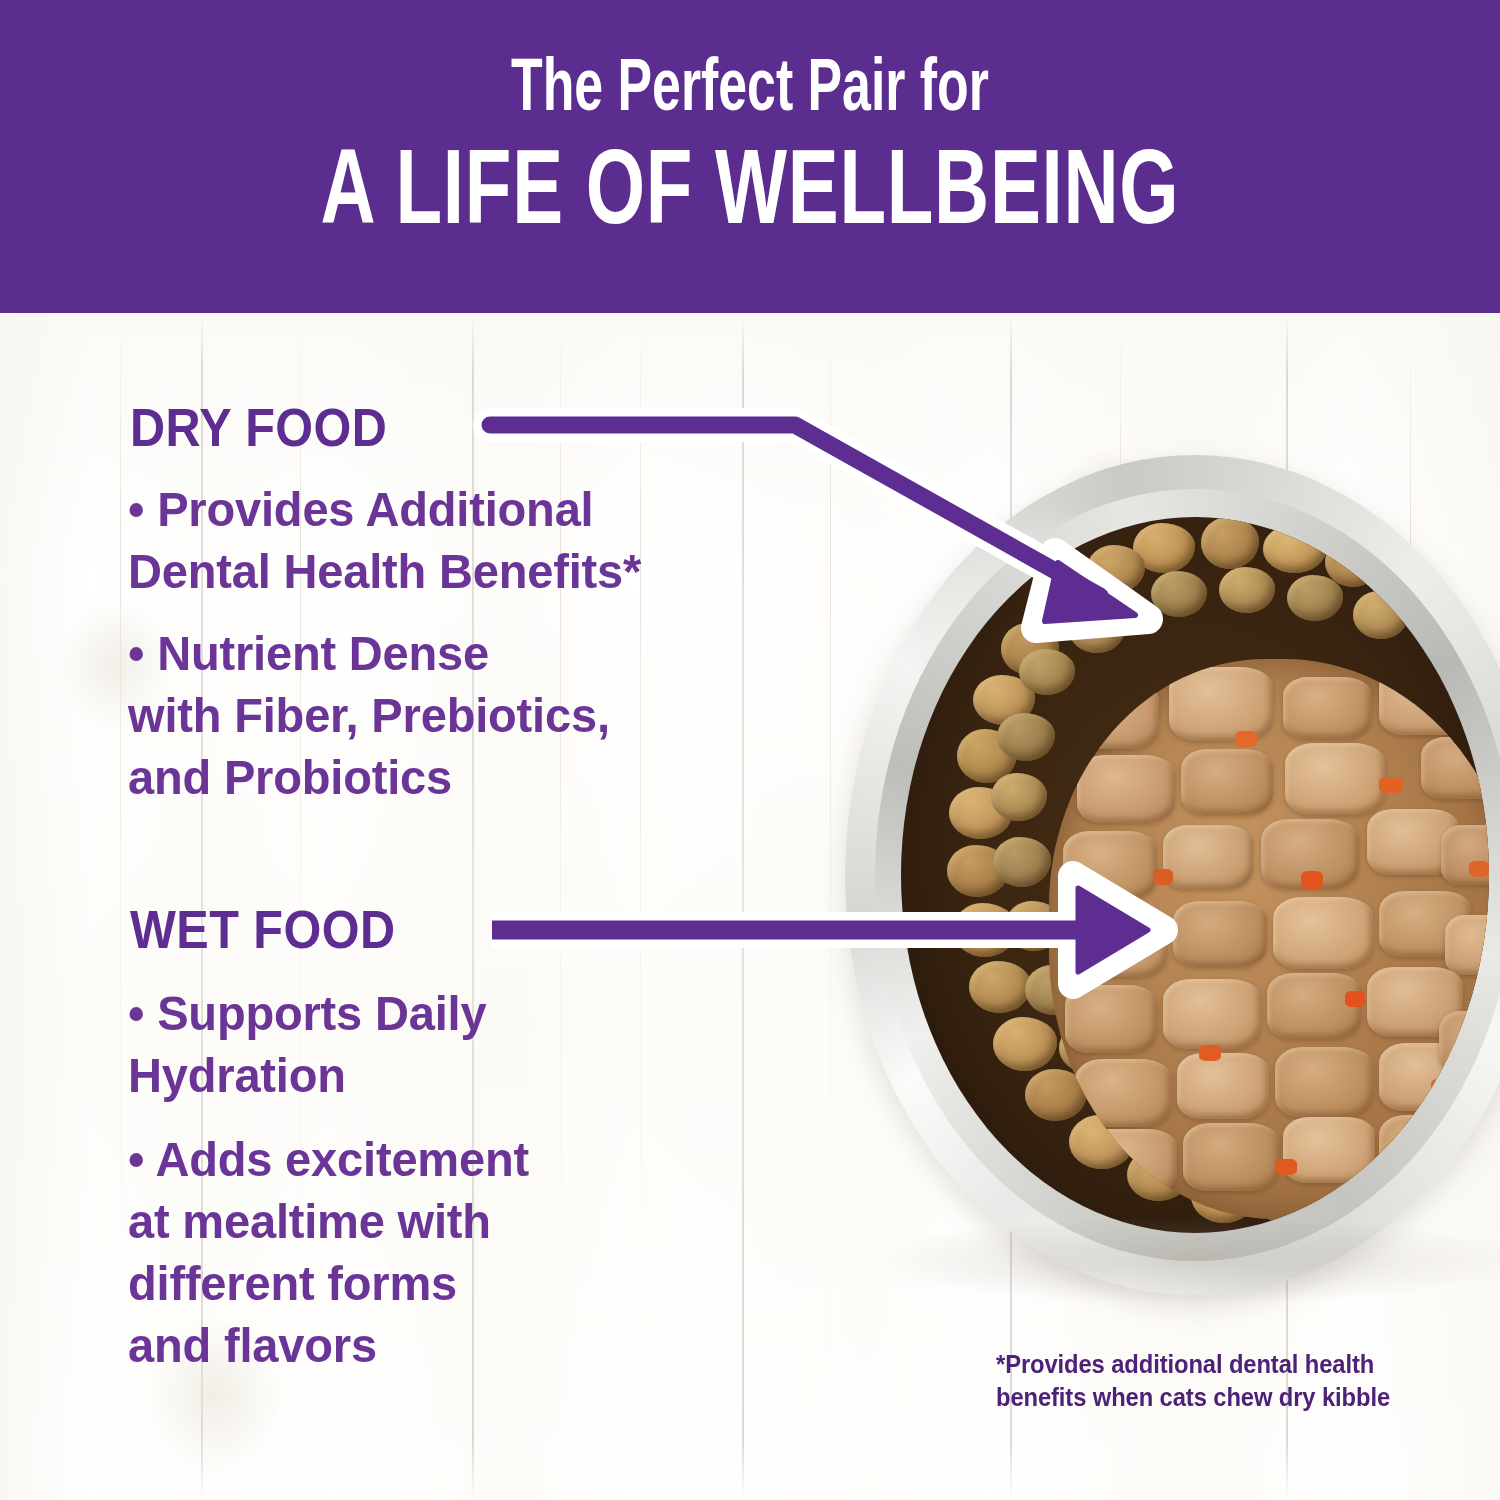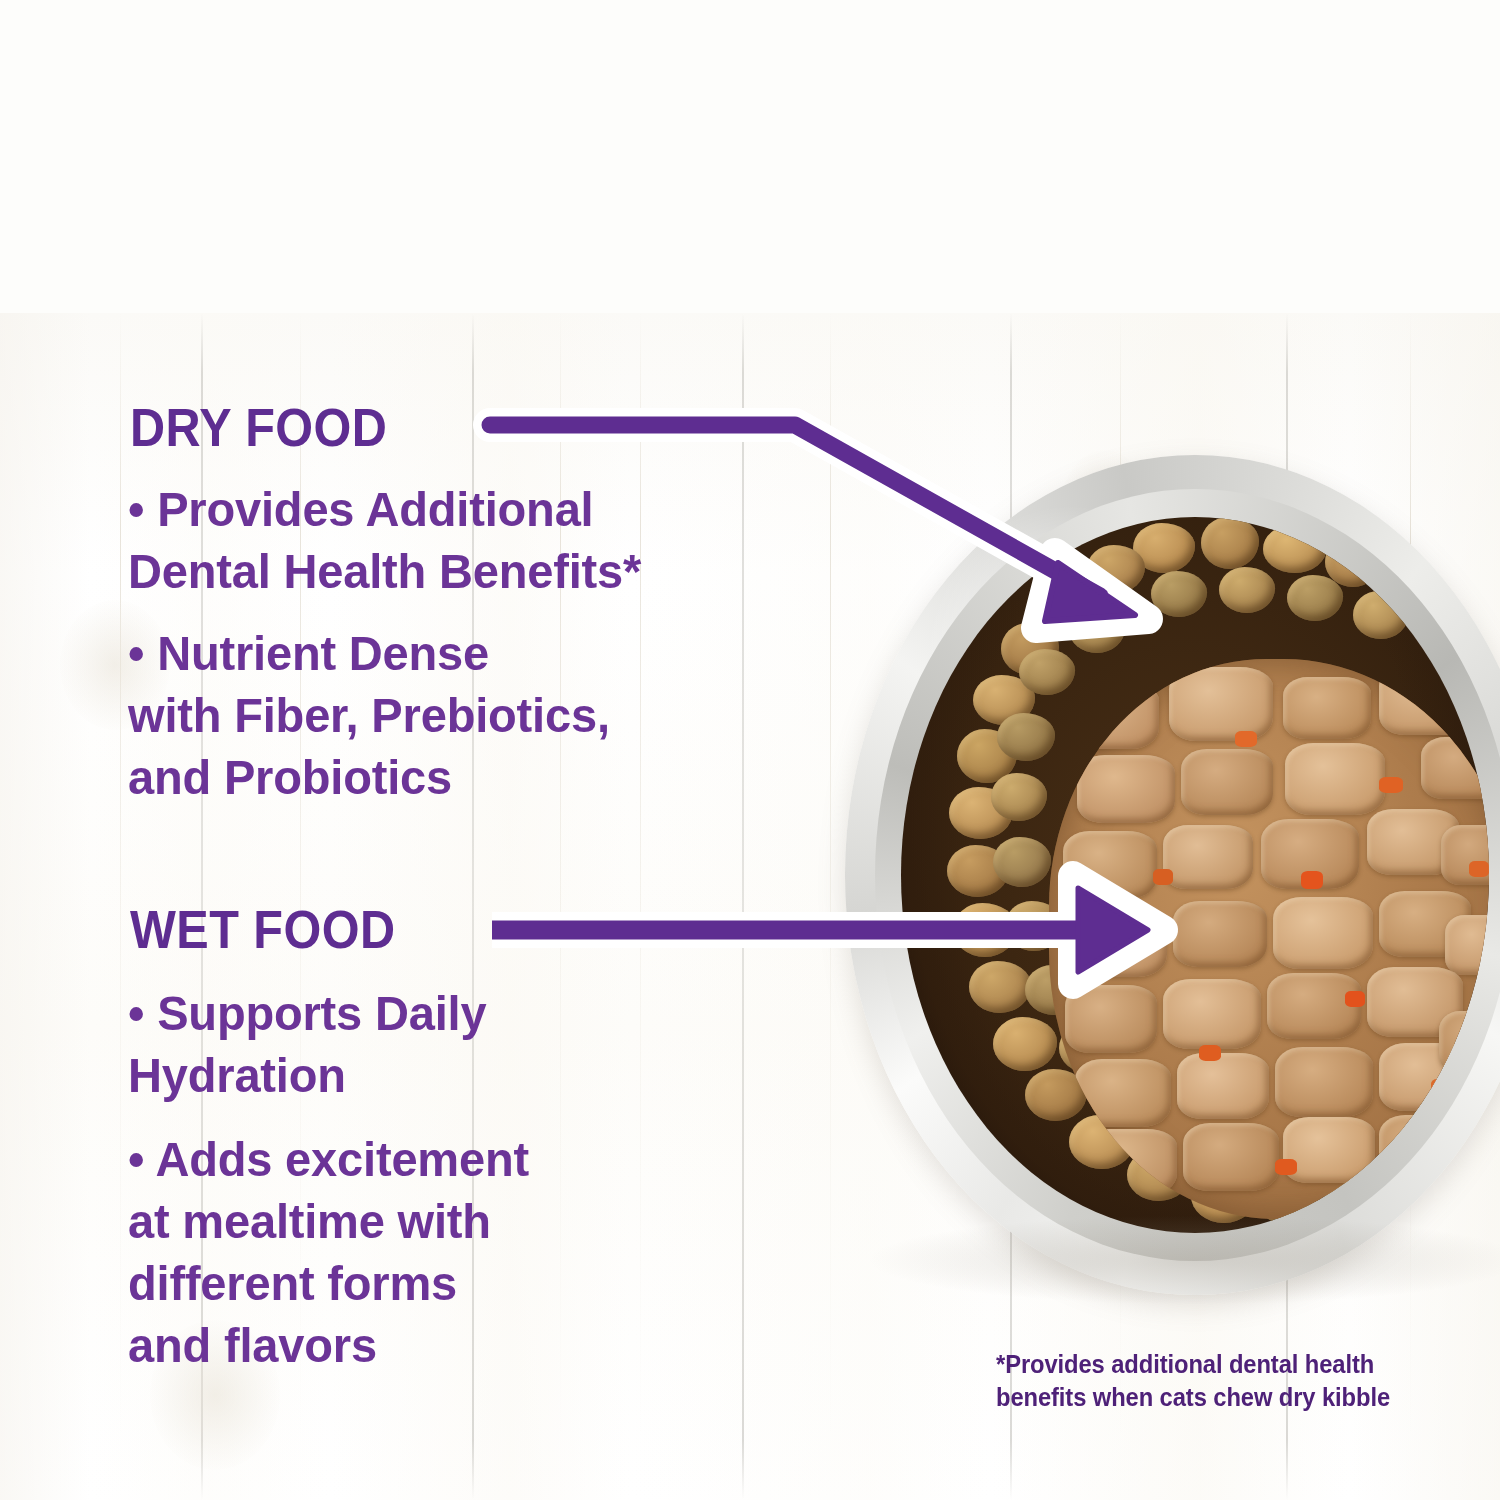--- a/index.html
+++ b/index.html
@@ -252,20 +252,24 @@
   <div class="grain" style="left:300px"></div>
   <div class="grain" style="left:560px"></div>
   <div class="grain" style="left:640px"></div>
   <div class="grain" style="left:830px"></div>
   <div class="grain" style="left:1120px"></div>
   <div class="grain" style="left:1410px"></div>
   <div class="smudge" style="left:150px;  top:1320px; width:130px; height:150px;"></div>
   <div class="smudge" style="left:1060px; top:450px;  width:90px;  height:120px;"></div>
   <div class="smudge" style="left:60px;   top:600px;  width:110px; height:130px;"></div>
 
+  <div class="banner">
+    <div class="banner-line1">The Perfect Pair for</div>
+    <div class="banner-line2">A LIFE OF WELLBEING</div>
+  </div>
 
   <div class="bowl-wrap">
     <div class="bowl-outer"></div>
     <div class="bowl-rim2"></div>
     <div class="bowl-shadow-ring">
 
       <div class="kibble" style="left:232px; top:6px;   width:62px; height:50px; background:radial-gradient(ellipse at 36% 30%, #d7ae6e, #a97b42);"></div>
       <div class="kibble" style="left:300px; top:0px;   width:58px; height:52px; background:radial-gradient(ellipse at 36% 30%, #c79f62, #976d3b);"></div>
       <div class="kibble" style="left:362px; top:8px;   width:64px; height:48px; background:radial-gradient(ellipse at 36% 30%, #ddb673, #a87c44);"></div>
       <div class="kibble" style="left:424px; top:20px;  width:56px; height:50px; background:radial-gradient(ellipse at 36% 30%, #c9a064, #956b3a);"></div>

